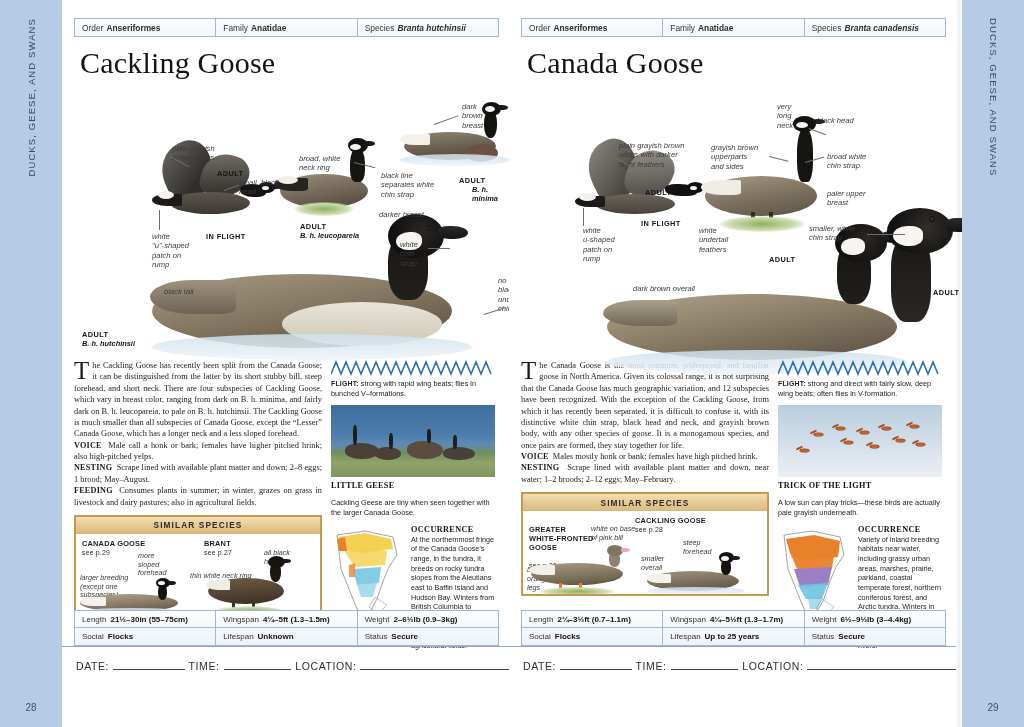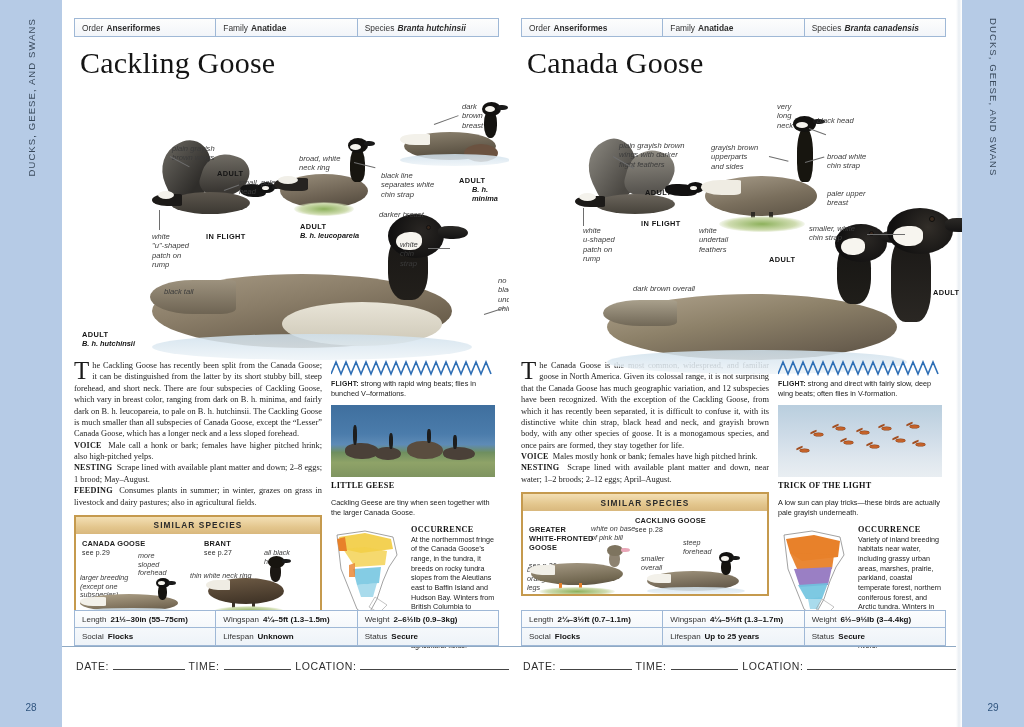--- a/index.html
+++ b/index.html
@@ -217,21 +217,21 @@
           <div class="head" style="left:236px; top:-4px; width:56px; height:44px; background:radial-gradient(circle at 60% 40%,#2a2724,#111010 70%);"></div>
           <div class="chinstrap" style="left:244px; top:14px; width:26px; height:18px; background:#f7f5ef; border-radius:55% 40% 45% 50%;"></div>
           <div class="bill" style="left:286px; top:8px; width:30px; height:13px; background:linear-gradient(180deg,#2c2a27,#141313);"></div>
           <div style="position:absolute; left:274px; top:7px; width:5px; height:5px; border-radius:50%; background:#35251a; border:1px solid #111;"></div>
           <div class="water" style="left:0px; top:116px; width:320px; height:26px;"></div>
         </div>
 
         <div class="callout" style="left:98px; top:86px; white-space:pre-line;">plain grayish
 brown wings</div>
         <div class="callout caps" style="left:143px; top:111px;">ADULT</div>
-        <div class="callout" style="left:165px; top:120px; white-space:pre-line;">small, pale
+        <div class="callout" style="left:165px; top:120px; white-space:pre-line;">small, black
 head</div>
         <div class="callout caps" style="left:132px; top:174px;">IN FLIGHT</div>
         <div class="callout" style="left:78px; top:174px; white-space:pre-line;">white
 "u"-shaped
 patch on
 rump</div>
         <div class="callout" style="left:90px; top:229px;">black tail</div>
         <div class="callout" style="left:225px; top:96px; white-space:pre-line;">broad, white
 neck ring</div>
         <div class="callout caps" style="left:226px; top:164px;">ADULT</div>
@@ -511,21 +511,21 @@
         <div class="lead" style="left:288px; top:70px; width:18px; transform:rotate(20deg);"></div>
         <div class="lead" style="left:284px; top:104px; width:20px; transform:rotate(-16deg);"></div>
         <div class="lead" style="left:346px; top:176px; width:38px;"></div>
       </div>
 
       <div class="lower">
         <div class="col-main">
           <div class="body-text">
             <p><span class="dropcap">T</span><span>he Canada Goose is the most common, widespread, and familiar goose in North America. Given its colossal range, it is not surprising that the Canada Goose has much geographic variation, and 12 subspecies have been recognized. With the exception of the Cackling Goose, from which it has recently been separated, it is difficult to confuse it, with its distinctive white chin strap, black head and neck, and grayish brown body, with any other species of goose. It is a monogamous species, and once pairs are formed, they stay together for life.</span></p>
             <p><span class="tag">VOICE</span>&nbsp; <span>Males mostly honk or bank; females have high pitched hrink.</span></p>
-            <p><span class="tag">NESTING</span>&nbsp; <span>Scrape lined with available plant matter and down, near water; 1–2 broods; 2–12 eggs; April–August.</span></p>
+            <p><span class="tag">NESTING</span>&nbsp; <span>Scrape lined with available plant matter and down, near water; 1–2 broods; 2–12 eggs; May–February.</span></p>
           </div>
 
           <div class="similar">
             <div class="hdr">SIMILAR SPECIES</div>
             <div class="body">
               <div class="sp-name" style="left:6px; top:6px; white-space:pre-line;">
                 <span>GREATER
 WHITE-FRONTED
 GOOSE</span><br>
                 <span class="sp-ref">see p.26</span>

